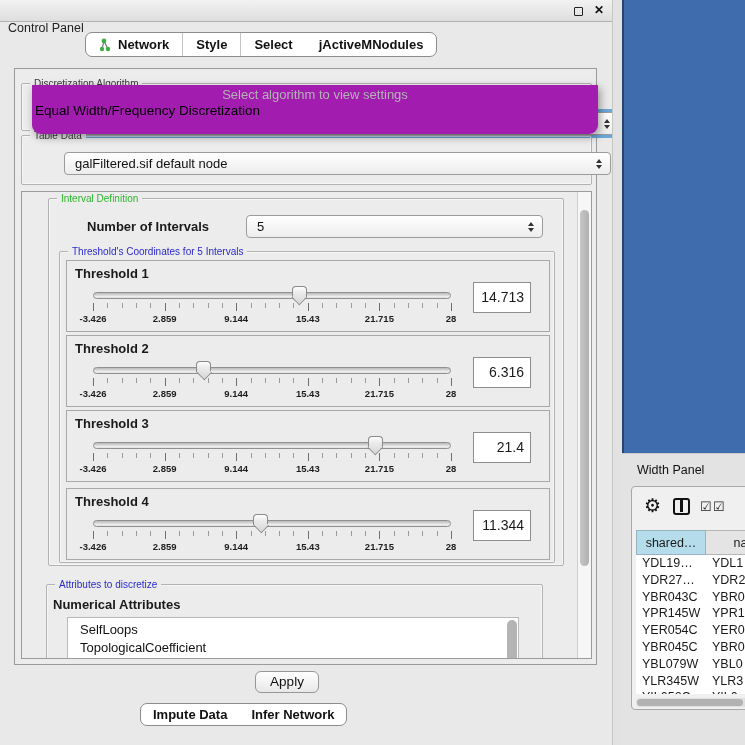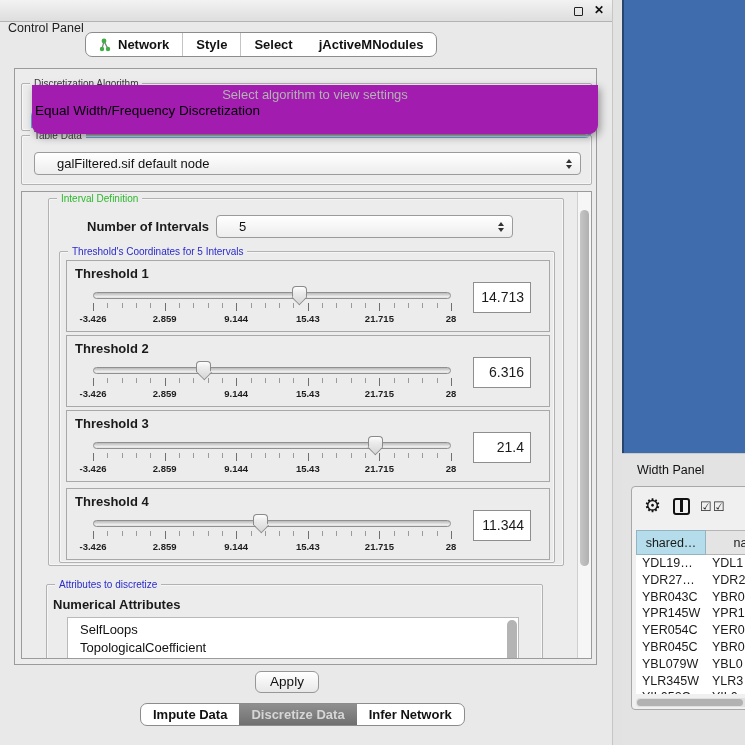--- a/index.html
+++ b/index.html
@@ -27,21 +27,21 @@
   
   .cp-main { position:absolute; left:14px; top:68px; width:583px; height:597px;
     background:#ececec; border:1px solid #9b9b9b; }
 
   .group { position:absolute; border:1px solid #b2b2b2; border-radius:2px; box-shadow:inset 0 0 0 1px rgba(255,255,255,.55); }
   .legend { position:absolute; top:-8px; left:8px; background:#ececec; padding:0 4px; font-size:10px; line-height:15px; white-space:nowrap;text-align:right; }
   .legend.green { color:#2eb82e; }
   .legend.blue { color:#2a2acc; }
 
   .combo { position:absolute; background:linear-gradient(#ffffff,#ededed); border:1px solid #9b9b9b;
-    border-radius:4px; font-size:13px; display:flex; align-items:center; padding-left:22px; color:#111; }
+    border-radius:4px; font-size:13px; display:flex; align-items:center; padding-left:10px; color:#111;margin-left:30px; }
   .spinner { position:absolute; right:8px; top:50%; transform:translateY(-50%); display:flex; flex-direction:column; gap:2px; }
   .arr-up { width:0; height:0; border-left:3.5px solid transparent; border-right:3.5px solid transparent; border-bottom:4.5px solid #333; }
   .arr-dn { width:0; height:0; border-left:3.5px solid transparent; border-right:3.5px solid transparent; border-top:4.5px solid #333; }
 
   .algo-group { left:6px; top:14px; width:571px; height:48px; }
   .algo-combo { left:12px; top:28px; width:555px; height:23px; box-shadow:0 0 0 3px rgba(92,158,214,.9); }
 
   .tabledata-group { left:6px; top:66px; width:571px; height:50px; }
   .tabledata-combo { left:12px; top:16px; width:547px; height:23px; }
 
@@ -276,23 +276,20 @@
         </div>
     </div>
   </div>
 
   <div class="apply-btn">Apply</div>
 
   <div class="seg cp-bottombar">
     <div class="seg-item">
         <span>Impute Data</span>
       </div>
-    <div class="seg-item dark">
-        <span>Discretize Data</span>
-      </div>
     <div class="seg-item">
         <span>Infer Network</span>
       </div>
   </div>
 
   <div class="popup">
     <div class="popup-hint">Select algorithm to view settings</div>
     <div class="popup-item">Equal Width/Frequency Discretization</div>
   </div>
 </div>

